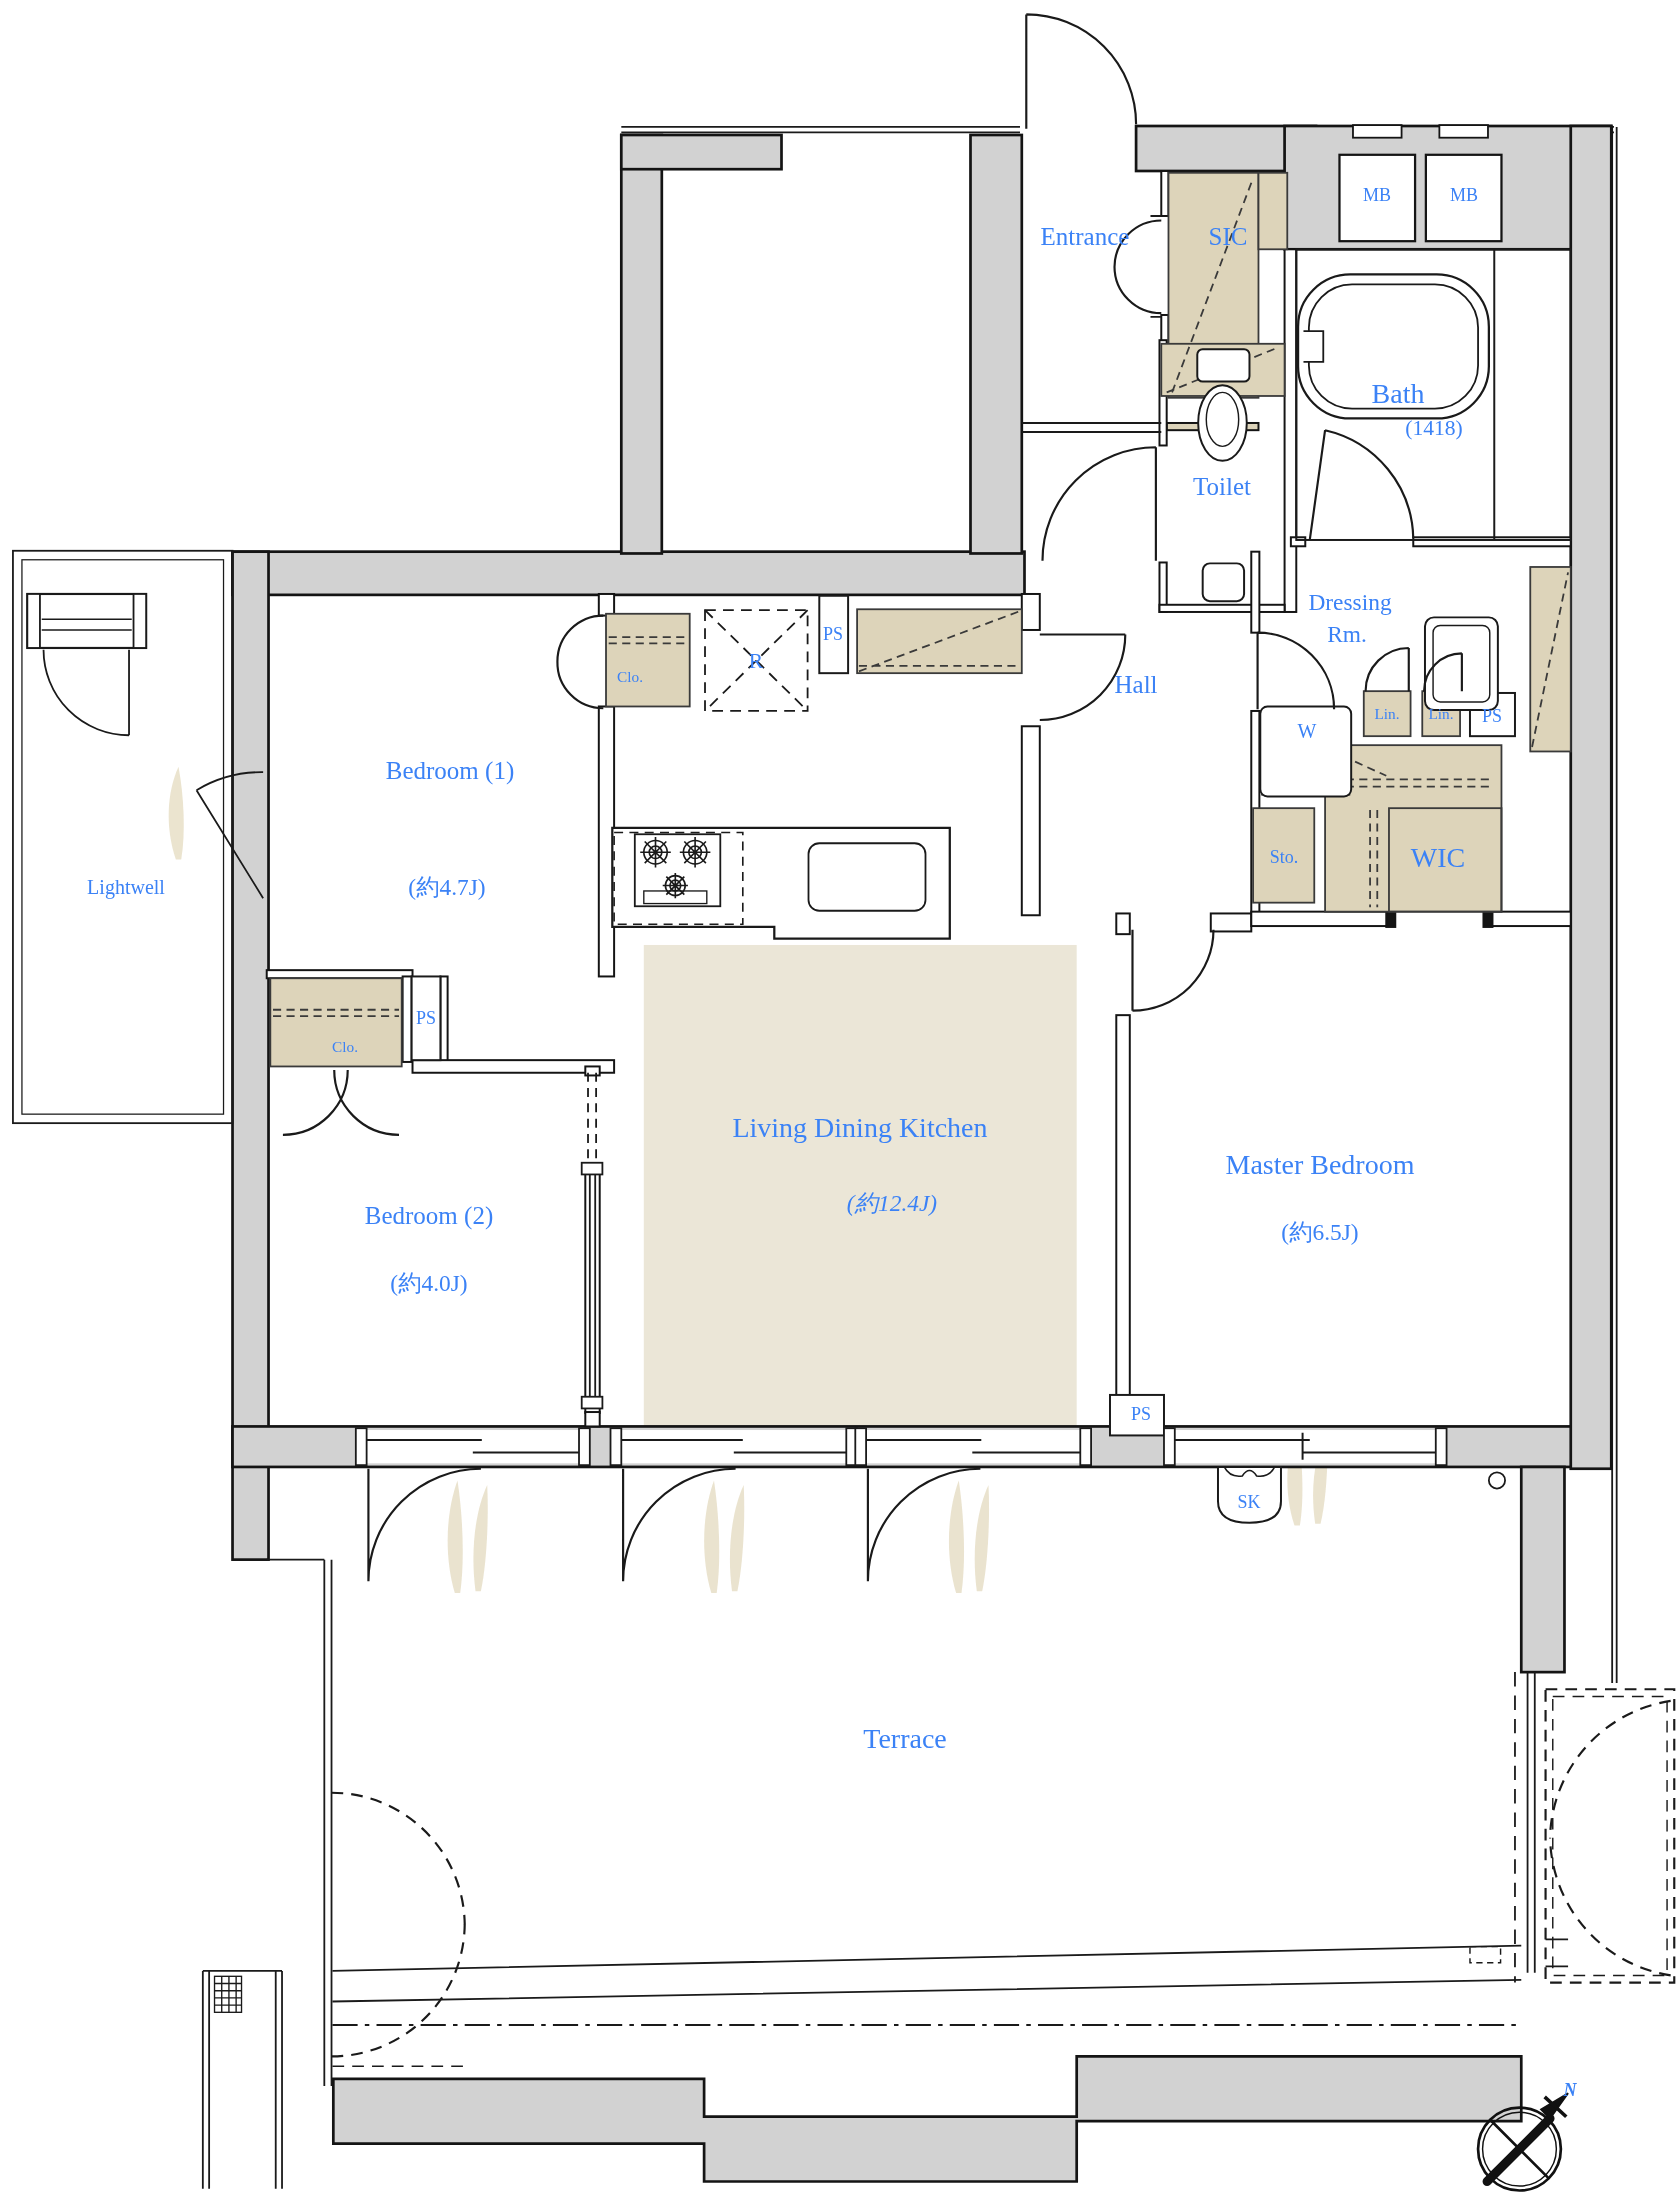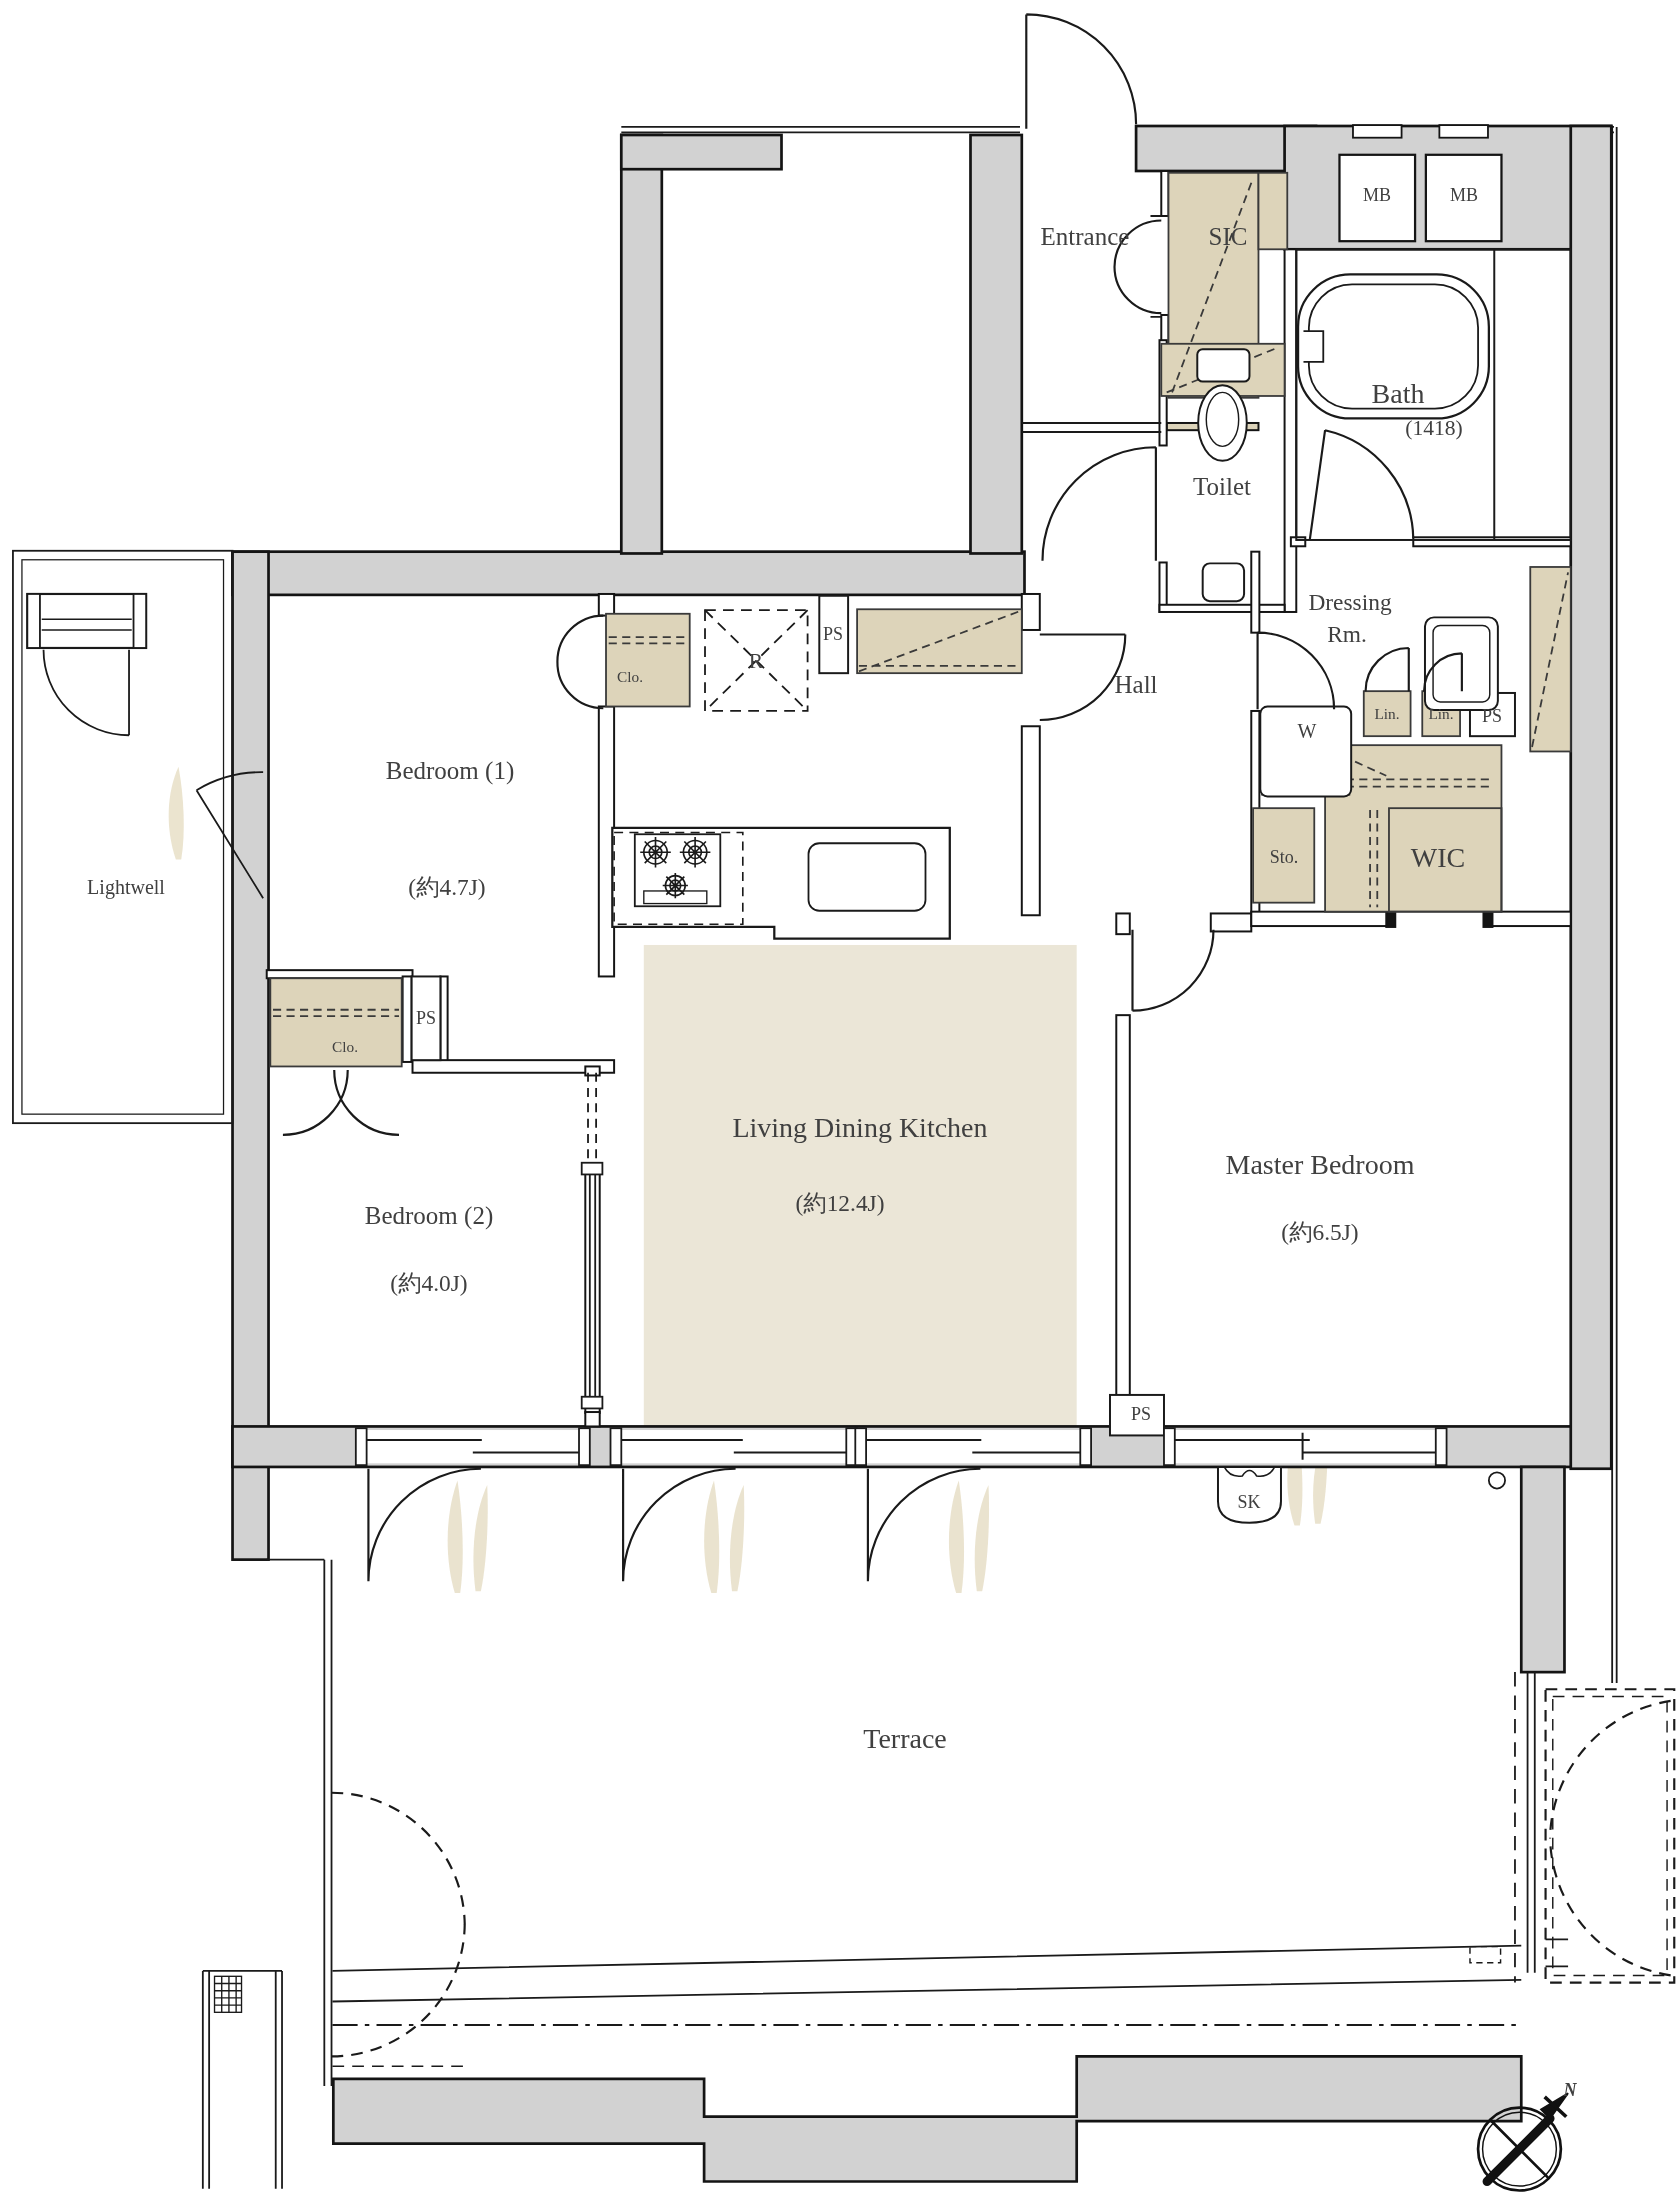--- a/index.html
+++ b/index.html
@@ -1,19 +1,19 @@
 <!DOCTYPE html>
 <html style="font-size:14.4px"><head>
 <meta charset="utf-8">
 <style>
   html,body{margin:0;padding:0;background:#fff;}
   #plan{position:relative;width:1680px;height:2195px;background:#ffffff;overflow:hidden;
         font-family:"Liberation Serif","DejaVu Serif",serif;}
   #plan svg{position:absolute;left:0;top:0;}
-  .lbl{position:absolute;transform:translate(-50%,-50%);color:#404040;white-space:nowrap;
+  .lbl{position:absolute;transform:translate(-50%,-50%);color:#3b82f6;white-space:nowrap;
        font-family:"Liberation Serif","DejaVu Serif",serif;line-height:1;}
   .f30{font-size:28px;} .f28{font-size:25px;} .f26{font-size:23.4px;} .f24{font-size:21.6px;}
   .f22{font-size:20px;} .f20{font-size:18px;} .f17{font-size:15.3px;}
 </style>
 </head>
 <body>
 
 <div id="plan">
 
 <svg width="1680" height="2195" viewBox="0 0 1866 2439">
@@ -320,21 +320,21 @@
 <div class="lbl f26" style="left:447px;top:844px;margin-top:44px;">(約4.7J)</div>
 <div class="lbl f17" style="left:630px;top:677px;">Clo.</div>
 <div class="lbl f24" style="left:756px;top:662px;">R</div>
 <div class="lbl f20" style="left:833px;top:634px;">PS</div>
 <div class="lbl f22" style="left:126px;top:887px;">Lightwell</div>
 <div class="lbl f17" style="left:345px;top:1047px;">Clo.</div>
 <div class="lbl f20" style="left:426px;top:1018px;">PS</div>
 <div class="lbl f28" style="left:429px;top:1215px;">Bedroom (2)</div>
 <div class="lbl f26" style="left:429px;top:1284px;">(約4.0J)</div>
 <div class="lbl f30" style="left:860px;top:1128px;">Living Dining Kitchen</div>
-<div class="lbl f26" style="left:840px;top:1204px;">(約12.4J)</div>
+<div class="lbl f26" style="left:892px;top:1204px;font-style:italic;">(約12.4J)</div>
 <div class="lbl f30" style="left:1320px;top:1165px;">Master Bedroom</div>
 <div class="lbl f26" style="left:1320px;top:1233px;">(約6.5J)</div>
 <div class="lbl f20" style="left:1141px;top:1414px;">PS</div>
 <div class="lbl f20" style="left:1249px;top:1502px;">SK</div>
 <div class="lbl f30" style="left:905px;top:1739px;">Terrace</div>
 <div class="lbl f20" style="left:1570px;top:2090px;font-weight:bold;font-style:italic;">N</div>
 
 </div>
 
 

